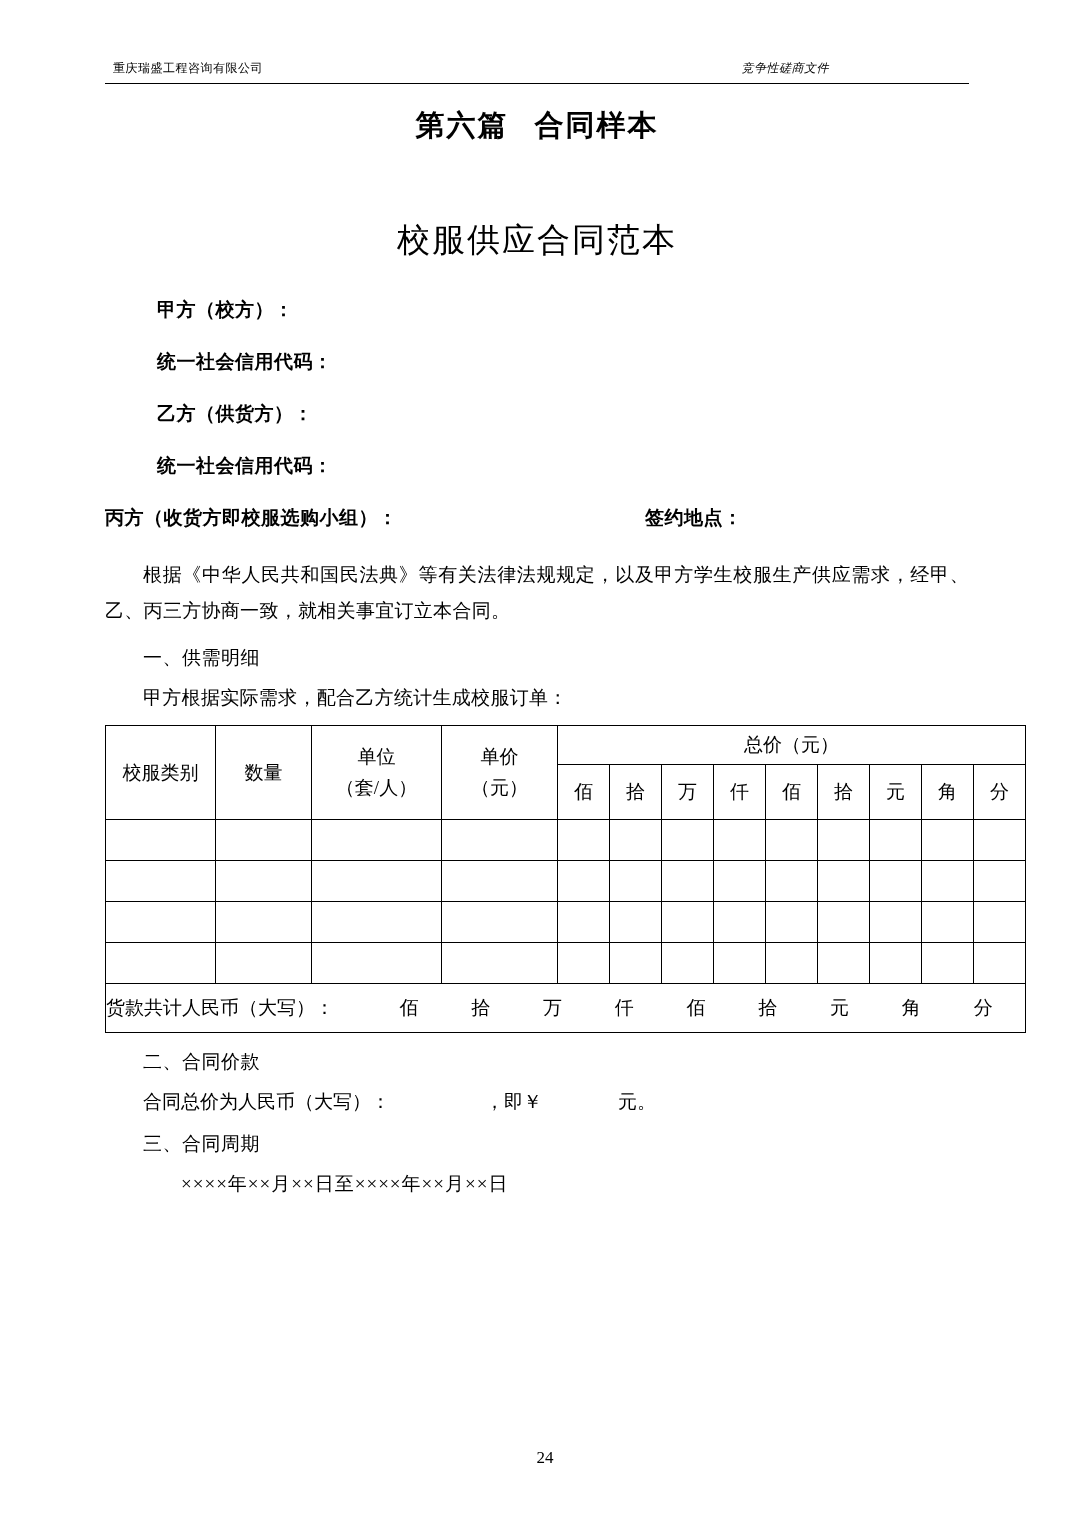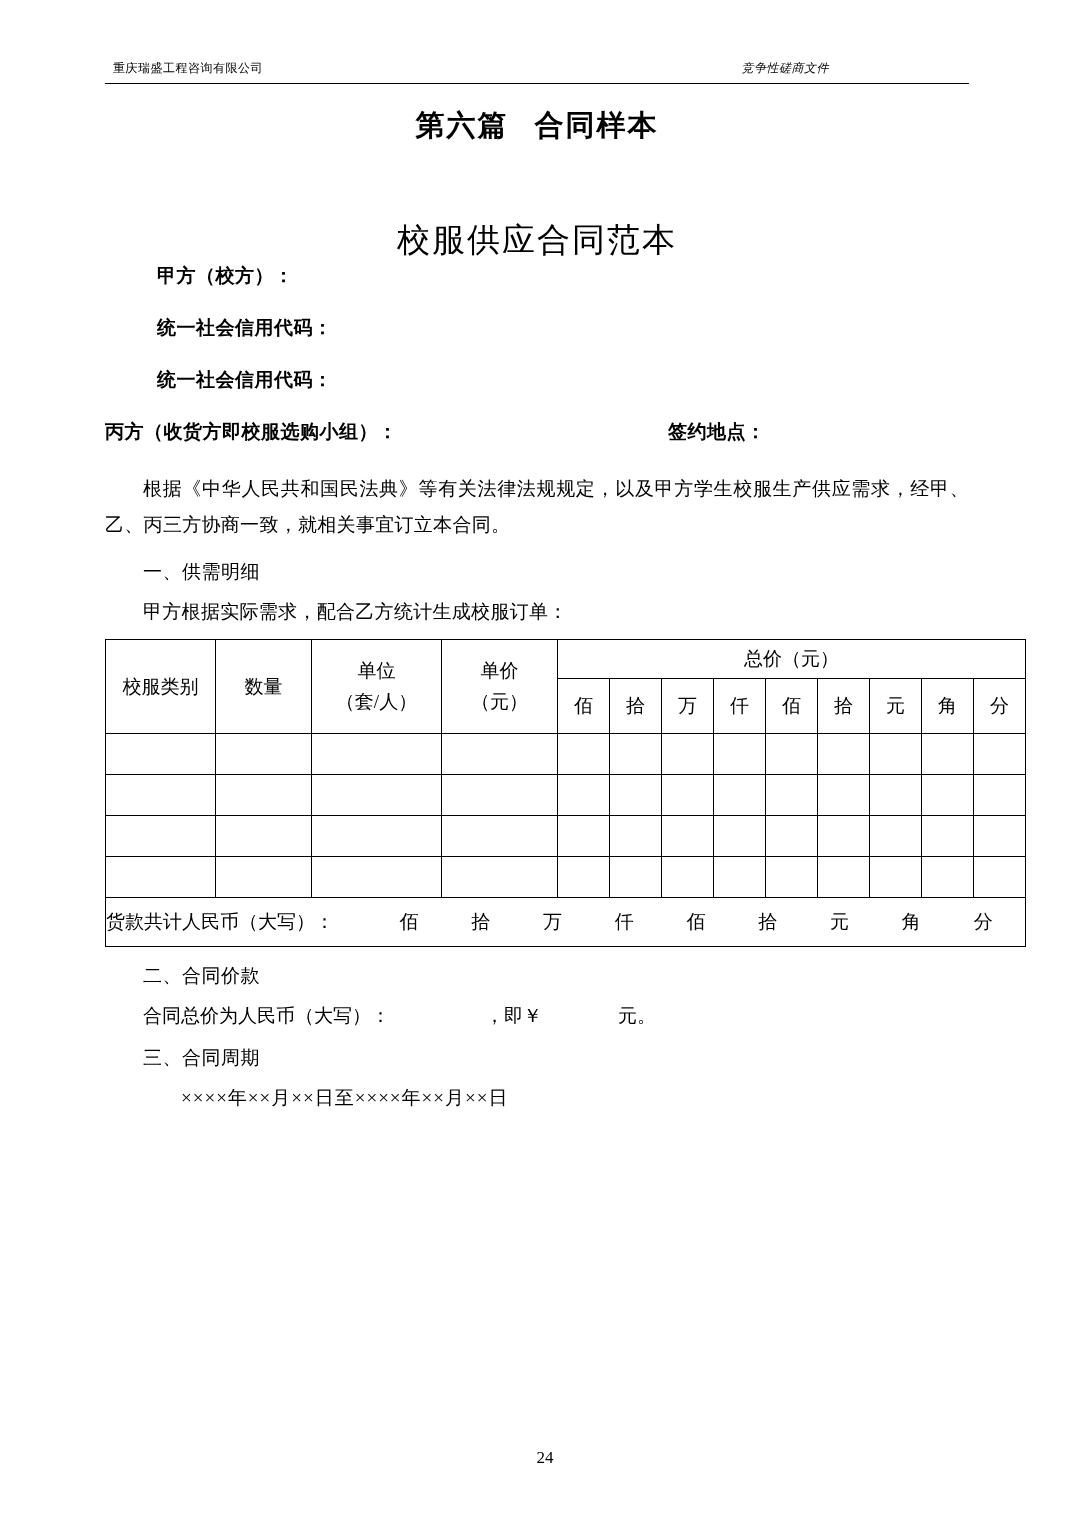--- a/index.html
+++ b/index.html
@@ -40,36 +40,36 @@
     margin-top: 22px;
     letter-spacing: 2px;
     font-family: "Liberation Sans", sans-serif;
   }
   .doc-title .gap { display: inline-block; width: 26px; }
 
   .sub-title {
     text-align: center;
     font-size: 33px;
     margin-top: 72px;
+    margin-bottom: 34px;
     letter-spacing: 2px;
     font-family: Liberation Serif, serif;
   }
 
   .party-line {
     font-size: 19px;
     font-weight: bold;
     margin: 0 0 26px 0;
     padding-left: 52px;
     letter-spacing: 0.5px;
     font-family: "Liberation Sans", sans-serif;
   }
   .party-line.wide {
     padding-left: 0px;
     display: flex;
-    gap: 23px;
   }
   .party-line.wide .a { width: 300px; }
   .party-line.wide .b { margin-left: 240px; }
 
   .para {
     font-size: 19px;
     line-height: 1.9;
     text-align: justify;
     margin: 0 0 6px 0;
     text-indent: 38px;
@@ -162,20 +162,21 @@
   </div>
 
   <div class="doc-title">
     <span>第六篇</span><span class="gap"></span><span>合同样本</span>
   </div>
 
   <div class="sub-title">校服供应合同范本</div>
 
   <div class="party-line">甲方（校方）：</div>
   <div class="party-line">统一社会信用代码：</div>
+  <div class="party-line">乙方（供货方）：</div>
   <div class="party-line">统一社会信用代码：</div>
   <div class="party-line wide">
     <span class="a">丙方（收货方即校服选购小组）：</span>
     <span class="b">签约地点：</span>
   </div>
 
   <div class="para">根据《中华人民共和国民法典》等有关法律法规规定，以及甲方学生校服生产供应需求，经甲、乙、丙三方协商一致，就相关事宜订立本合同。</div>
 
   <div class="section-title">一、供需明细</div>
   <div class="sub-para">甲方根据实际需求，配合乙方统计生成校服订单：</div>

